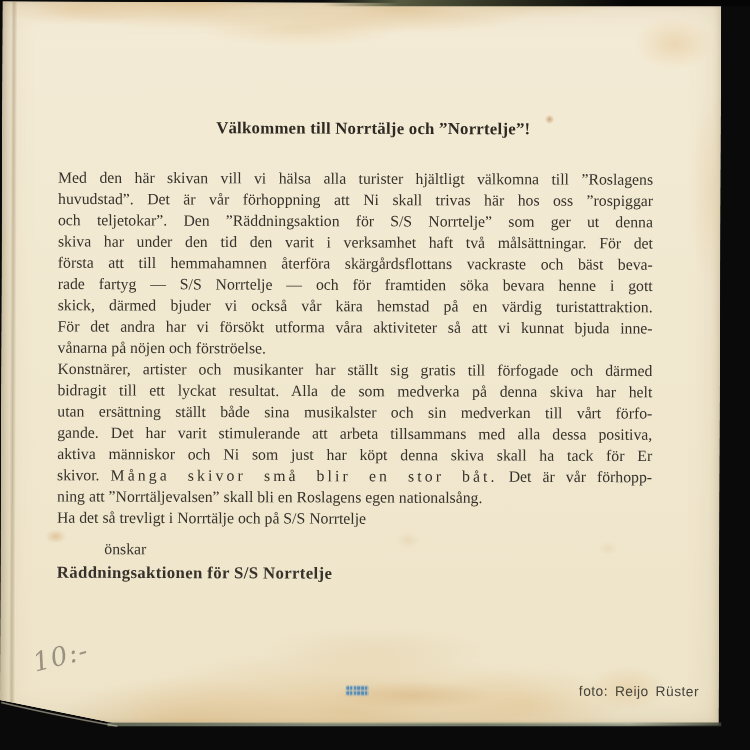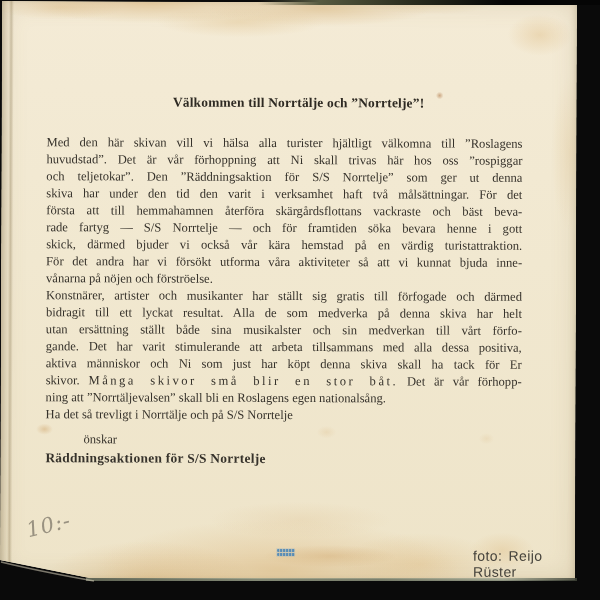--- a/index.html
+++ b/index.html
@@ -80,23 +80,23 @@
   .signoff { margin-top: 8px; margin-left: 38px; }
   .signature {
     margin-top: 1px;
     font-weight: bold;
     font-size: 13.4px;
     letter-spacing: 0.3px;
     white-space: nowrap;
   }
   
   .credit {
-    position: absolute; left: 473px; top: 545px;
+    position: absolute; left: 463px; top: 545px;
     font-family: "Liberation Sans", sans-serif;
-    font-size: 14px;
+    font-size: 11px;
     letter-spacing: 0.4px;
     word-spacing: 2px;
     color: #45423b;
   }
   .price {
     position: absolute; left: 26px; top: 512px;
     font-family: "DejaVu Serif", serif;
     font-style: italic;
     font-size: 21px;
     letter-spacing: 1px;

